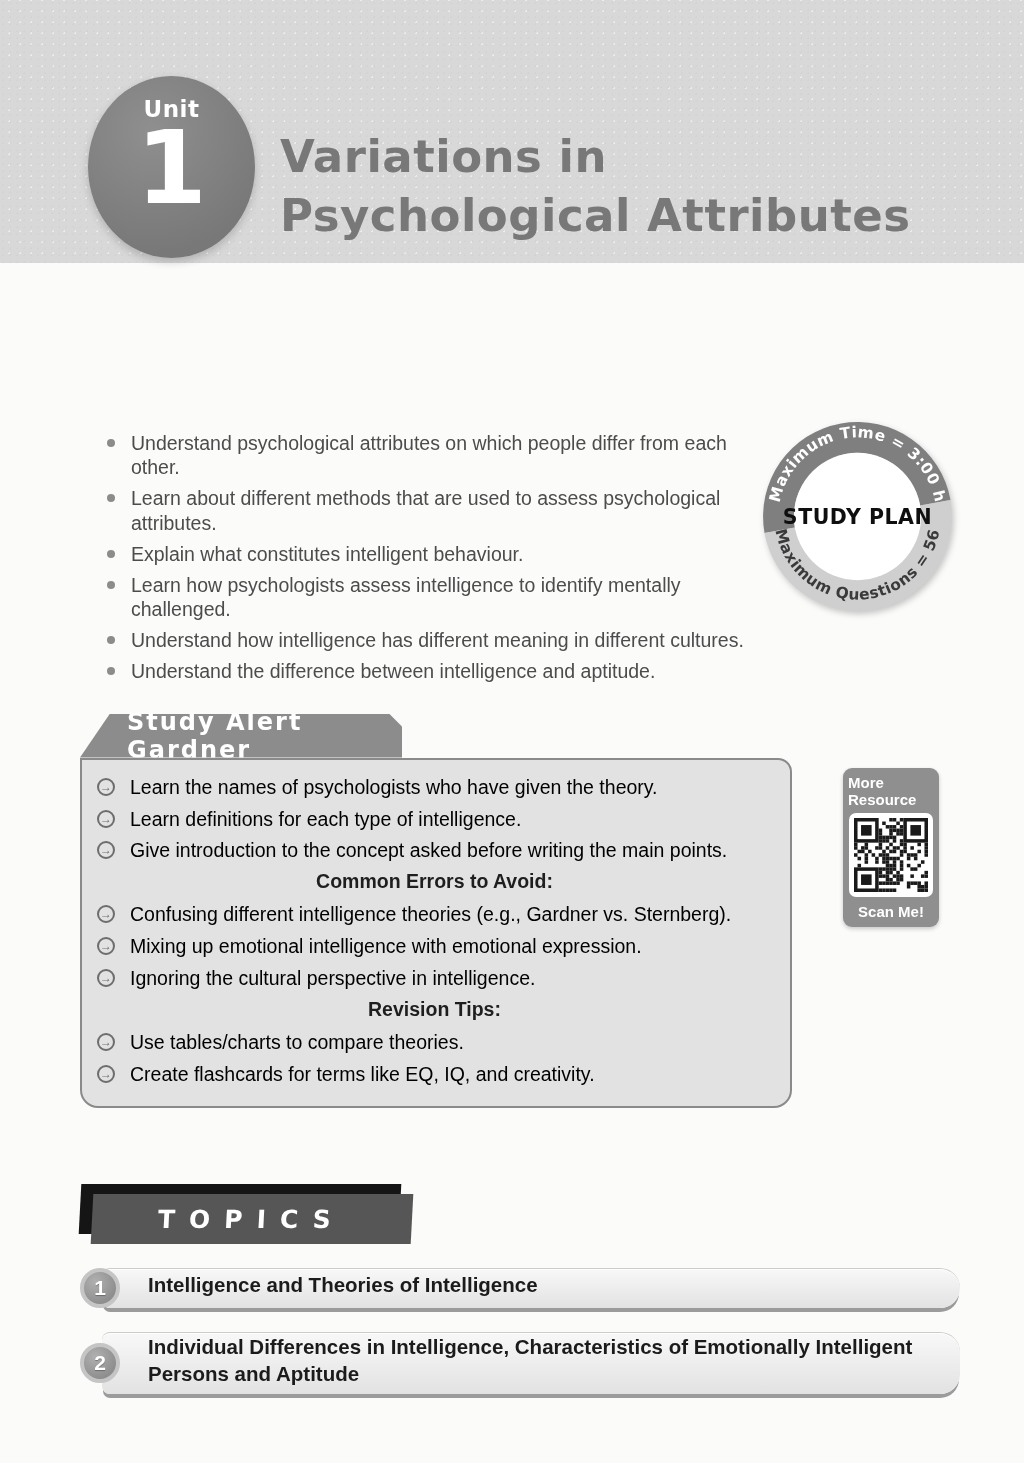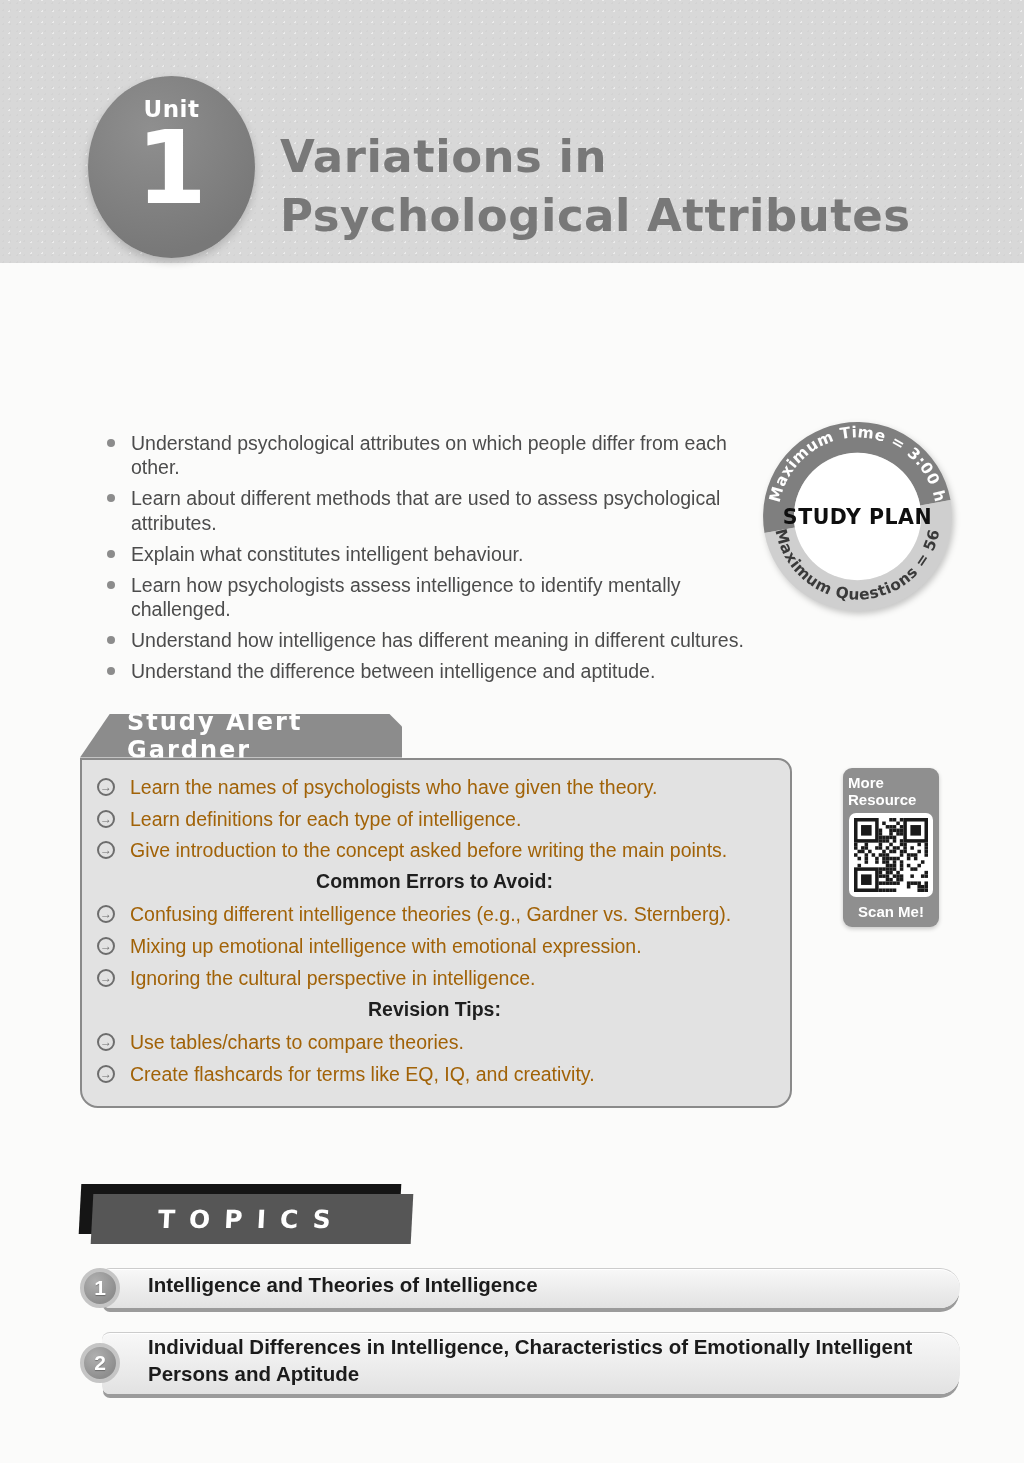--- a/index.html
+++ b/index.html
@@ -60,21 +60,21 @@
   }
   .alert-tab span {
     font-family:"DejaVu Sans", sans-serif; font-weight:bold; font-size:24px;
     color:#fff; letter-spacing:2px;
   }
   .alert-box {
     width:712px; background:#e2e2e2; border:2px solid #8a8a8a;
     border-radius:0 14px 18px 18px; padding:15px 18px 12px 15px;
   }
   .alert-row { display:flex; align-items:flex-start; gap:15px; margin-bottom:7px; }
-  .alert-row .row-text { font-size:19.5px; line-height:1.28; color:#a16207; }
+  .alert-row .row-text { font-size:19.5px; line-height:1.28; color:#000000; }
   .circle-arrow {
     flex:0 0 auto; width:18px; height:18px; margin-top:3px; border:2px solid #6d6d6d;
     border-radius:50%; display:inline-flex; align-items:center; justify-content:center;
     color:#6d6d6d;
   }
   .circle-arrow::before { content:"\2192"; font-size:12px; line-height:1; font-weight:bold; }
   .alert-label { font-size:19.5px; font-weight:bold; color:#1e1e1e; margin:3px 0 9px 0;text-align:center; }
   
   .qr-box {
     position:absolute; left:763px; top:77px; width:96px;

